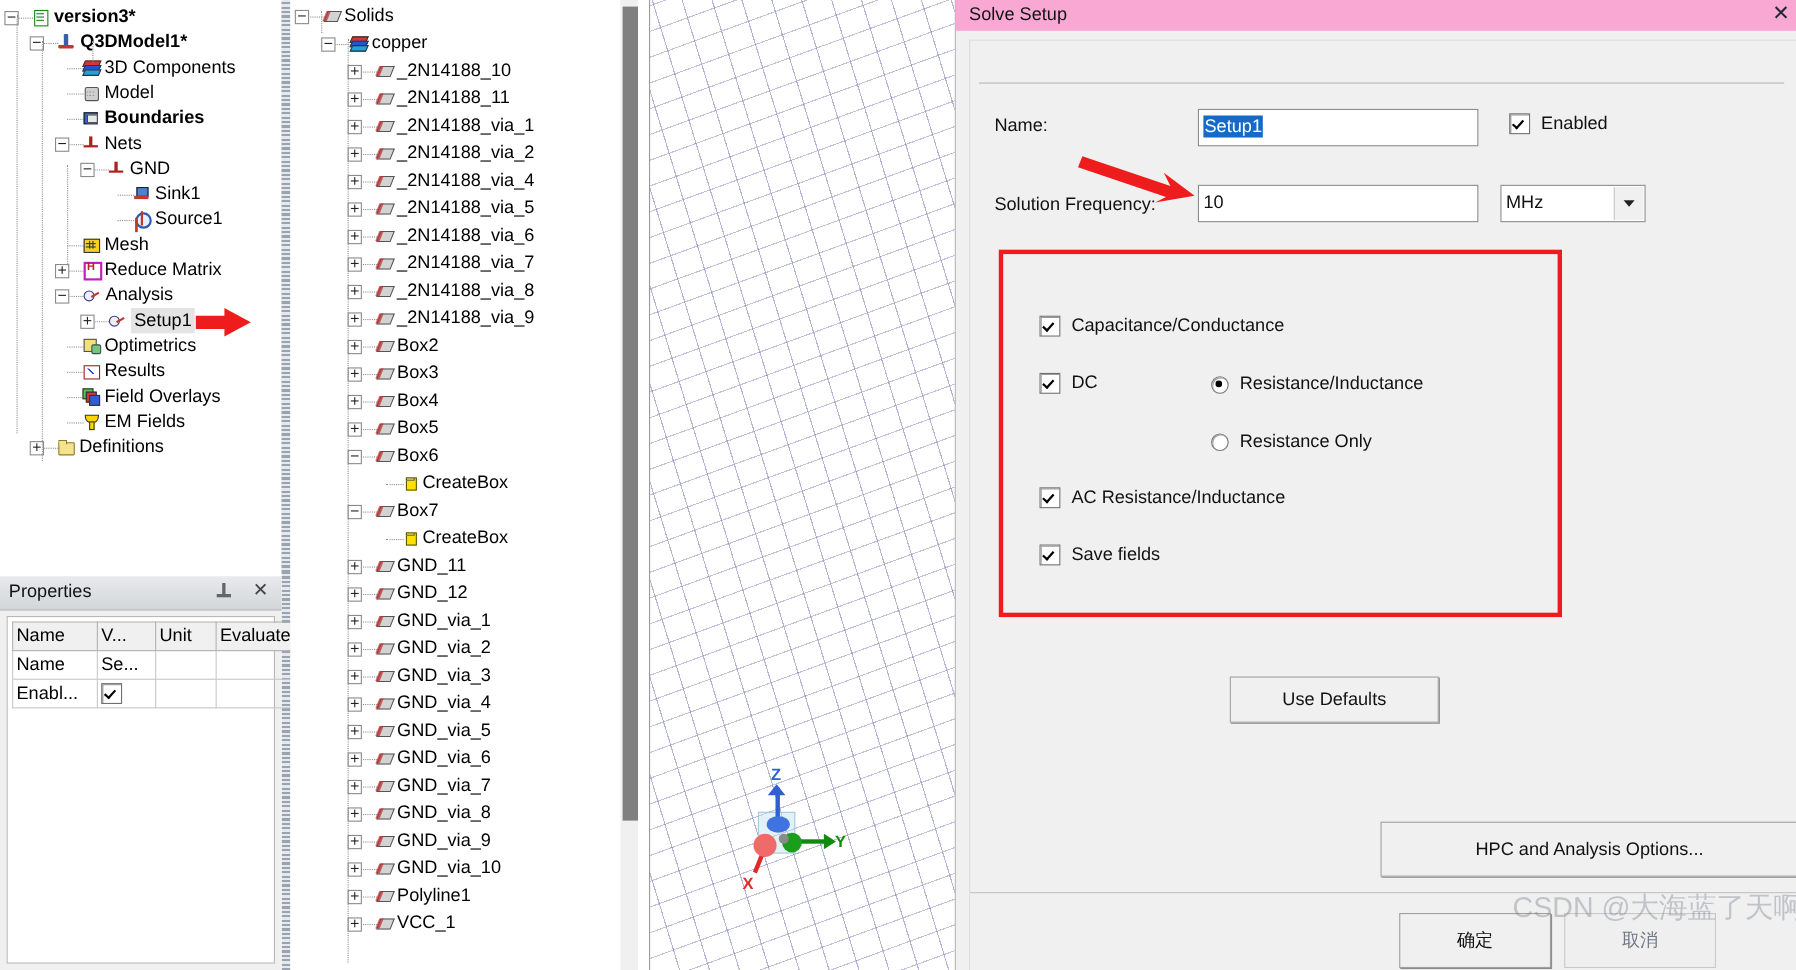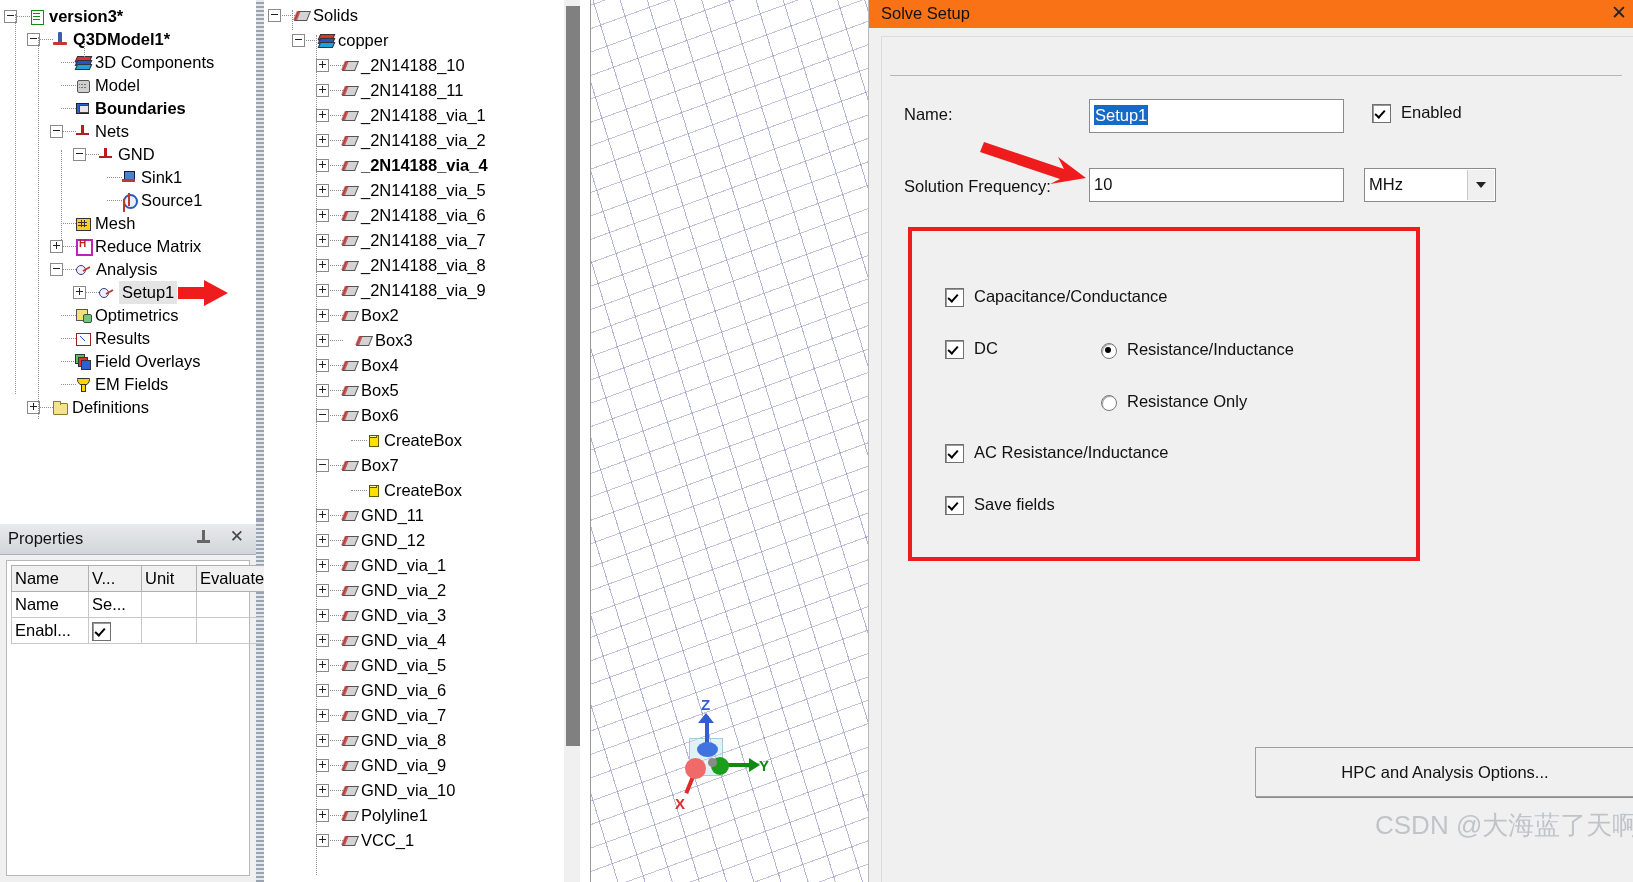--- a/index.html
+++ b/index.html
@@ -127,21 +127,21 @@
   .grid{position:absolute;left:-40%;top:-40%;width:200%;height:200%;
     background-image:
       repeating-linear-gradient(73deg, rgba(120,120,180,.55) 0 1px, transparent 1px 26px),
       repeating-linear-gradient(160deg, rgba(120,120,180,.45) 0 1px, transparent 1px 22px);
   }
   .triad{position:absolute;}
   .triad span{position:absolute;font:bold 15px "Liberation Sans",sans-serif;}
 
   
   .dialog{position:absolute;background:#f0f0f0;border-left:1px solid #b9b9b9;}
-  .dlg-title{position:absolute;left:0;right:0;top:0;height:28px;background:#f97316;}
+  .dlg-title{position:absolute;left:0;right:0;top:0;height:28px;background:#f9a8d4;}
   .dlg-title .t{position:absolute;left:12px;top:4px;font-size:16.5px;color:#111;}
   .dlg-x{position:absolute;right:4px;top:3px;width:22px;height:20px;color:#1b2430;font-size:19px;
      line-height:19px;text-align:center;}
   .dlg-body{position:absolute;left:12px;right:0px;top:36px;bottom:0;background:#f0f0f0;
      border-top:1px solid #dcdcdc;border-left:1px solid #dcdcdc;}
 
   .tabstrip{position:absolute;left:8px;top:8px;height:30px;}
   .tab{display:inline-block;height:30px;line-height:30px;padding:0 9px;font-size:16.5px;color:#111;
        background:#f0f0f0;border:1px solid #b6b6b6;border-bottom:none;margin-right:-1px;vertical-align:top;}
   .tab.sel{background:#f6f6f6;border-color:#9a9a9a;font-weight:normal;}
@@ -338,21 +338,21 @@
           <span style="position: absolute; left: 78px; top: 0px;"><span class="ico ic-solid"></span><span class="lbl">_2N14188_via_1</span></span>
         </div>
         <div class="node" style="position: absolute; left: 0px; top: 127px; height: 25px; line-height: 25px;">
           <div class="guideh" style="left: 63px; top: 13px; width: 16px;"></div>
           <div class="tgl plus" style="left: 52px; top: 7px;"></div>
           <span style="position: absolute; left: 78px; top: 0px; text-align: right;"><span class="ico ic-solid"></span><span class="lbl">_2N14188_via_2</span></span>
         </div>
         <div class="node" style="position: absolute; left: 0px; top: 152px; height: 25px; line-height: 25px;">
           <div class="guideh" style="left: 63px; top: 13px; width: 16px;"></div>
           <div class="tgl plus" style="left: 52px; top: 7px;"></div>
-          <span style="position: absolute; left: 78px; top: 0px; font-weight: bold;"><span class="ico ic-solid"></span><span class="lbl">_2N14188_via_4</span></span>
+          <span style="position: absolute; left: 78px; top: 0px;"><span class="ico ic-solid"></span><span class="lbl">_2N14188_via_4</span></span>
         </div>
         <div class="node" style="position: absolute; left: 0px; top: 177px; height: 25px; line-height: 25px;">
           <div class="guideh" style="left: 63px; top: 13px; width: 16px;"></div>
           <div class="tgl plus" style="left: 52px; top: 7px;"></div>
           <span style="position: absolute; left: 78px; top: 0px;"><span class="ico ic-solid"></span><span class="lbl">_2N14188_via_5</span></span>
         </div>
         <div class="node" style="position: absolute; left: 0px; top: 202px; height: 25px; line-height: 25px;">
           <div class="guideh" style="left: 63px; top: 13px; width: 16px;"></div>
           <div class="tgl plus" style="left: 52px; top: 7px;"></div>
           <span style="position: absolute; left: 78px; top: 0px;"><span class="ico ic-solid"></span><span class="lbl">_2N14188_via_6</span></span>
@@ -373,21 +373,21 @@
           <span style="position: absolute; left: 78px; top: 0px;"><span class="ico ic-solid"></span><span class="lbl">_2N14188_via_9</span></span>
         </div>
         <div class="node" style="position: absolute; left: 0px; top: 302px; height: 25px; line-height: 25px;">
           <div class="guideh" style="left: 63px; top: 13px; width: 16px;"></div>
           <div class="tgl plus" style="left: 52px; top: 7px;"></div>
           <span style="position: absolute; left: 78px; top: 0px;"><span class="ico ic-solid"></span><span class="lbl">Box2</span></span>
         </div>
         <div class="node" style="position: absolute; left: 0px; top: 327px; height: 25px; line-height: 25px;">
           <div class="guideh" style="left: 63px; top: 13px; width: 16px;"></div>
           <div class="tgl plus" style="left: 52px; top: 7px;"></div>
-          <span style="position: absolute; left: 92px; top: 0px; text-align: center;"><span class="ico ic-solid"></span><span class="lbl">Box3</span></span>
+          <span style="position: absolute; left: 78px; top: 0px; text-align: center;"><span class="ico ic-solid"></span><span class="lbl">Box3</span></span>
         </div>
         <div class="node" style="position: absolute; left: 0px; top: 352px; height: 25px; line-height: 25px;">
           <div class="guideh" style="left: 63px; top: 13px; width: 16px;"></div>
           <div class="tgl plus" style="left: 52px; top: 7px;"></div>
           <span style="position: absolute; left: 78px; top: 0px;"><span class="ico ic-solid"></span><span class="lbl">Box4</span></span>
         </div>
         <div class="node" style="position: absolute; left: 0px; top: 377px; height: 25px; line-height: 25px;">
           <div class="guideh" style="left: 63px; top: 13px; width: 16px;"></div>
           <div class="tgl plus" style="left: 52px; top: 7px;"></div>
           <span style="position: absolute; left: 78px; top: 0px;"><span class="ico ic-solid"></span><span class="lbl">Box5</span></span>
@@ -561,25 +561,36 @@
       </div>
 
       <div class="cbrow" style="left:63px;top:406px;">
         <span class="chk on"></span><span>AC Resistance/Inductance</span>
       </div>
 
       <div class="cbrow" style="left:63px;top:458px;">
         <span class="chk on"></span><span>Save fields</span>
       </div>
 
+      <div class="btn" style="left:236px;top:578px;width:190px;height:42px;line-height:40px;">
+        <span>Use Defaults</span>
+      </div>
 
       <div class="btn" style="left:373px;top:710px;width:380px;height:50px;line-height:48px;">
         <span>HPC and Analysis Options...</span>
       </div>
 
+      <div class="dlg-footer">
+        <div class="btn" style="left:390px;top:18px;width:138px;height:50px;line-height:48px;">
+          <span>确定</span>
+        </div>
+        <div class="btn" style="left:540px;top:18px;width:138px;height:50px;line-height:48px;background:#efefef;border-color:#c9c9c9;box-shadow:none;color:#6f7884;">
+          <span>取消</span>
+        </div>
+      </div>
     </div>
   </div>
 
   <svg class="arrow-red" style="left:160px;top:278px;width:70px;height:30px;" viewBox="0 0 70 30">
     <polygon points="68,15 44,2 44,9 18,9 18,21 44,21 44,28" fill="#ee1c1c"></polygon>
   </svg>
 
   <svg class="arrow-red" style="left:980px;top:140px;width:108px;height:48px;" viewBox="0 0 108 48">
     <polygon points="106,38 78,17 84,29 4,2 0,12 80,39 70,44" fill="#ee1c1c"></polygon>
   </svg>

